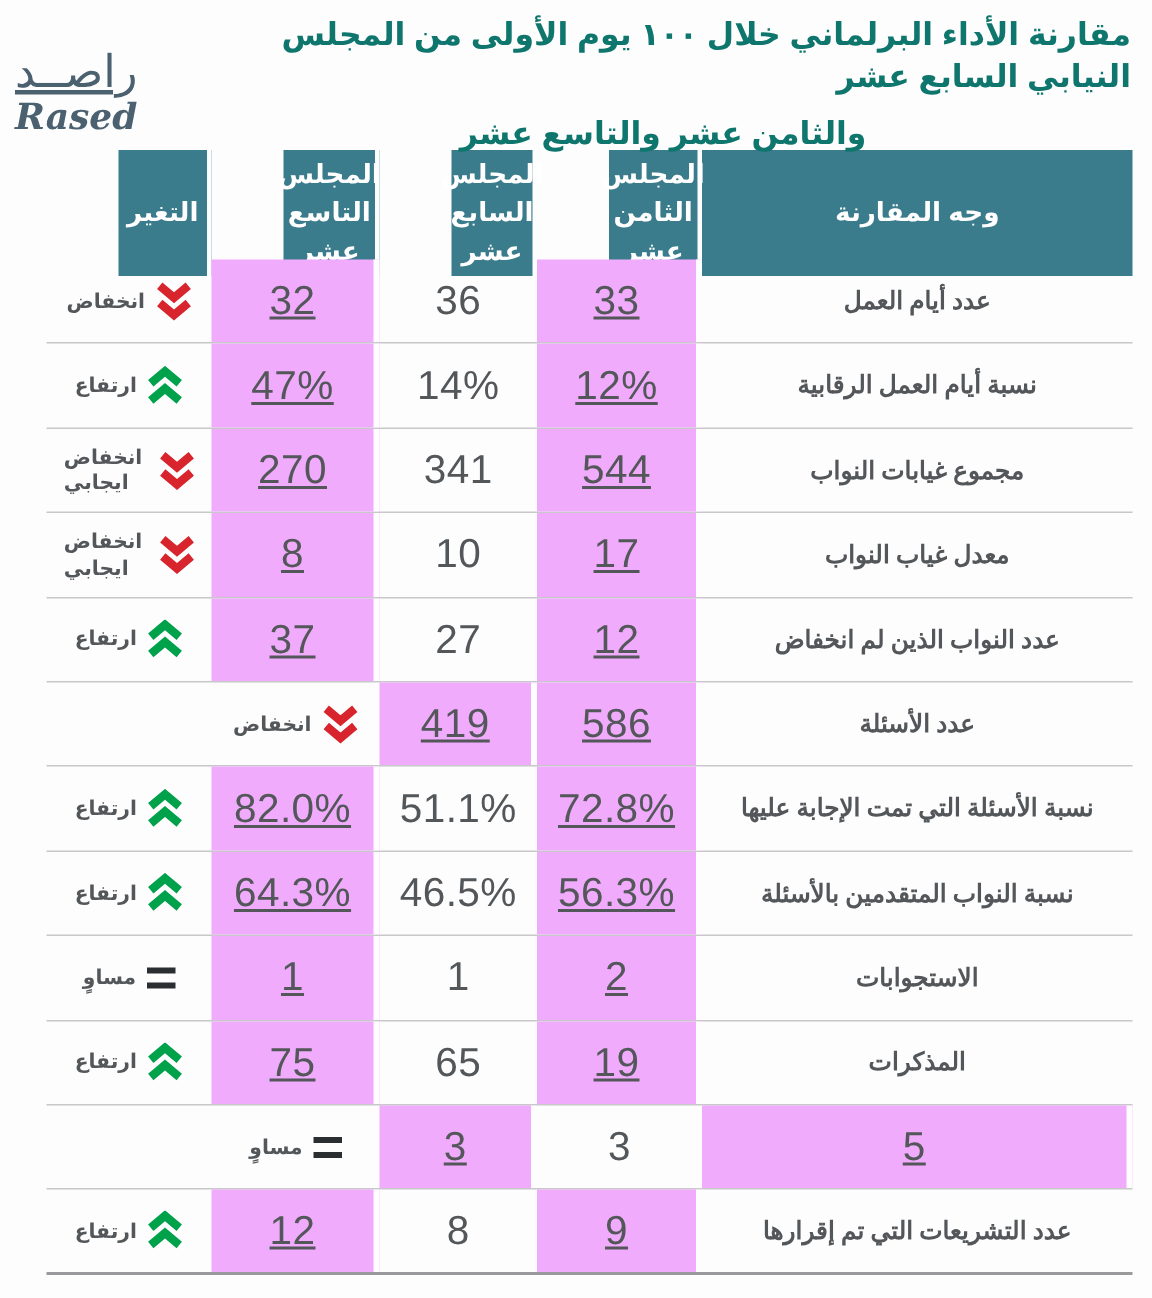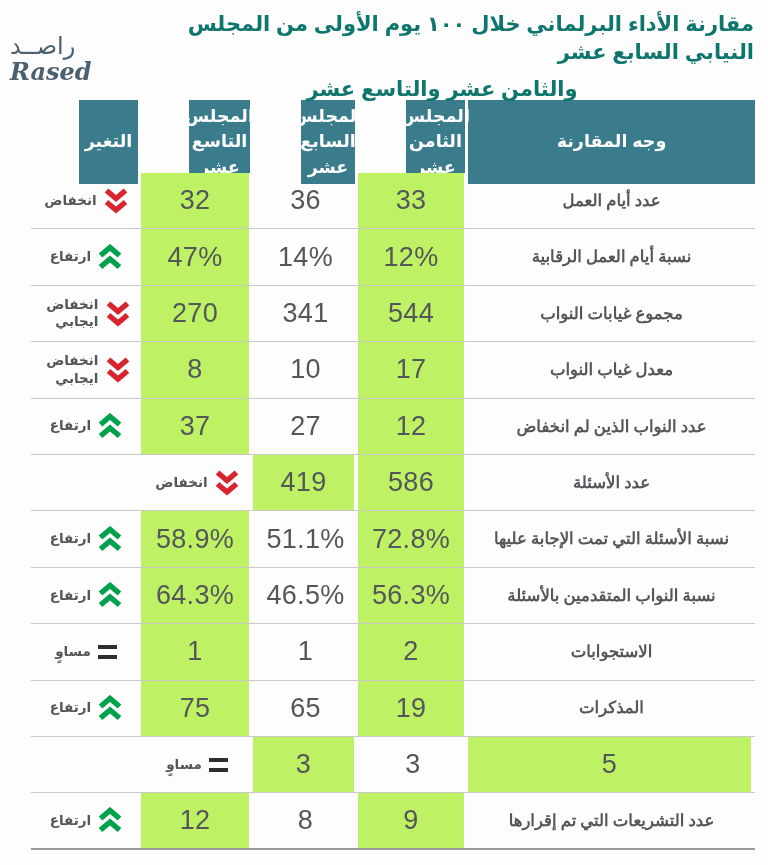--- a/index.html
+++ b/index.html
@@ -3,46 +3,46 @@
 <meta charset="utf-8">
 <style>
   * { margin:0; padding:0; box-sizing:border-box; }
   html,body { width:768px; height:865px; background:#fdfdfe; overflow:hidden;
               font-family:"Liberation Sans","DejaVu Sans",sans-serif; }
   body { direction:rtl; }
 
   
   .header { position:relative; height:100px; }
   .logo { position:absolute; left:10px; top:34px; text-align:left; color:#4C6170; line-height:1; }
-  .logo-ar { font-size:24px; letter-spacing:1px; }
+  .logo-ar { font-size:30px; letter-spacing:1px;text-decoration:underline; }
   .logo-en { font-family:"DejaVu Serif","Liberation Serif",serif; font-style:italic;
              font-weight:700; font-size:24px; margin-top:2px;text-align:center; }
   .title { padding:10px 14px 0 130px; color:#0f766e; font-weight:700; }
   .t1 { font-size:21px; text-align:start; line-height:1.35; }
   .t2 { font-size:21px; text-align:center; margin-top:10px; }
 
   
   .tbl { margin:0 13px 0 31px; width:724px; }
   .thead, .row { display:grid; grid-template-columns:287px 110px 105px 112px 110px; }
   .thead { height:73px; }
   .hcell { background:#3A7C8C; color:#fff; font-weight:700; font-size:17.5px;
            display:flex; align-items:center; justify-content:center; text-align:center;
            line-height:1.45; padding:4px 6px; }
   .hcell + .hcell { border-inline-start:3px solid #fdfdfe;margin-left:48px; }
 
   .row { height:56.4px; border-bottom:1px solid #C8C8CA; }
   .row:last-child { border-bottom:2px solid #9A9A9C; }
   .cell { display:flex; align-items:center; justify-content:center; color:#54575A; }
   .cell.aspect { font-size:16.5px; font-weight:600; text-align:center; padding:0 10px; line-height:1.3;font-family:Liberation Serif, serif; }
   .cell.num { font-size:27px; font-weight:400; letter-spacing:0.3px; }
-  .cell.gray { background:#bef264; border-inline-start:4px solid #fdfdfe; }
+  .cell.gray { background:#f0abfc; border-inline-start:4px solid #fdfdfe;text-decoration:underline; }
 
   .cell.change { gap:7px; }
   .change-label { font-size:13.5px; font-weight:600; color:#54575A; max-width:56px;
-                  text-align:right; line-height:1.3; }
+                  text-align:left; line-height:1.3; }
   .ticon { display:none; }
   .change[data-trend="down"]  .icon-down  { display:flex; }
   .change[data-trend="up"]    .icon-up    { display:flex; }
   .change[data-trend="equal"] .icon-equal { display:block; }
   .icon-equal { width:19px; height:14px; border-top:4.5px solid #2B2E30;
                 border-bottom:4.5px solid #2B2E30; }
 </style>
 </head>
 <body>
 
@@ -166,21 +166,21 @@
         </span>
 
       <span class="change-label">انخفاض</span>
     </div>
   </div>
 
   <div class="row">
     <div class="cell aspect">نسبة الأسئلة التي تمت الإجابة عليها</div>
     <div class="cell num gray">72.8%</div>
     <div class="cell num">51.1%</div>
-    <div class="cell num gray">58.9%</div>
+    <div class="cell num gray">82.0%</div>
     <div class="cell change" data-trend="up">
 
       <span class="ticon icon-up">
           <svg width="24" height="27" viewBox="0 0 24 27">
             <path d="M2.5 11.5 L12 3.5 L21.5 11.5" fill="none" stroke="#00A14B" stroke-width="5.5"></path>
             <path d="M2.5 23 L12 15 L21.5 23" fill="none" stroke="#00A14B" stroke-width="5.5"></path>
           </svg>
         </span>
 
       <span class="change-label">ارتفاع</span>

